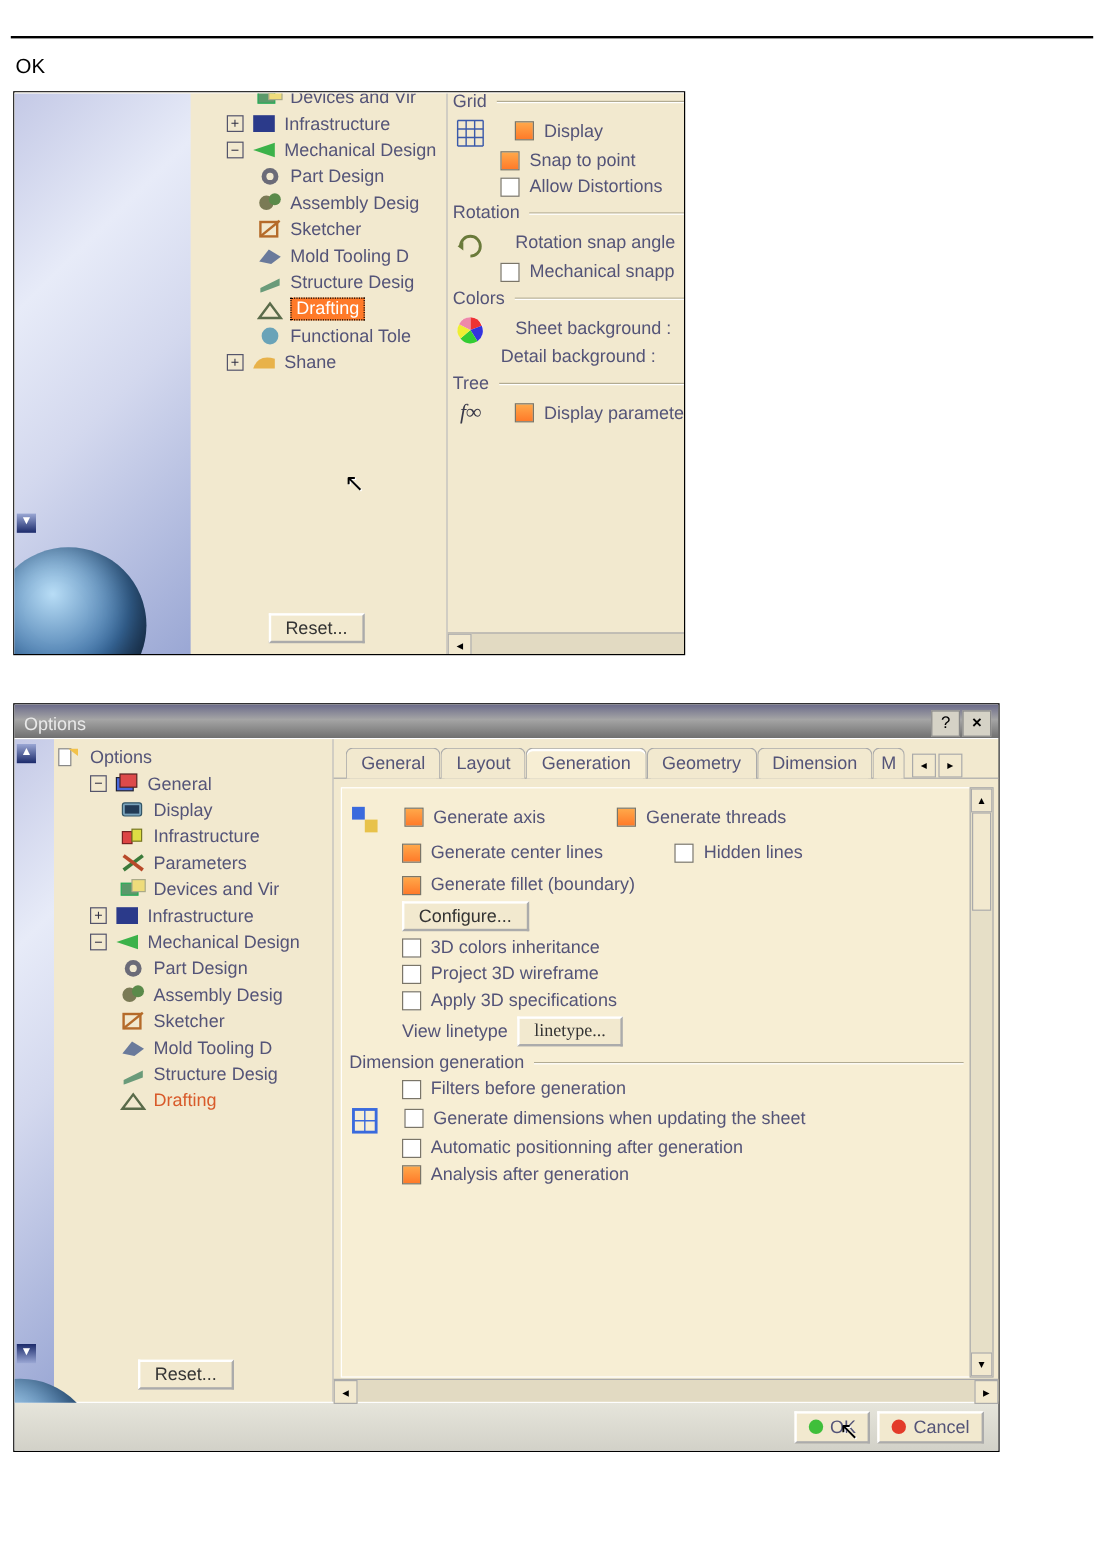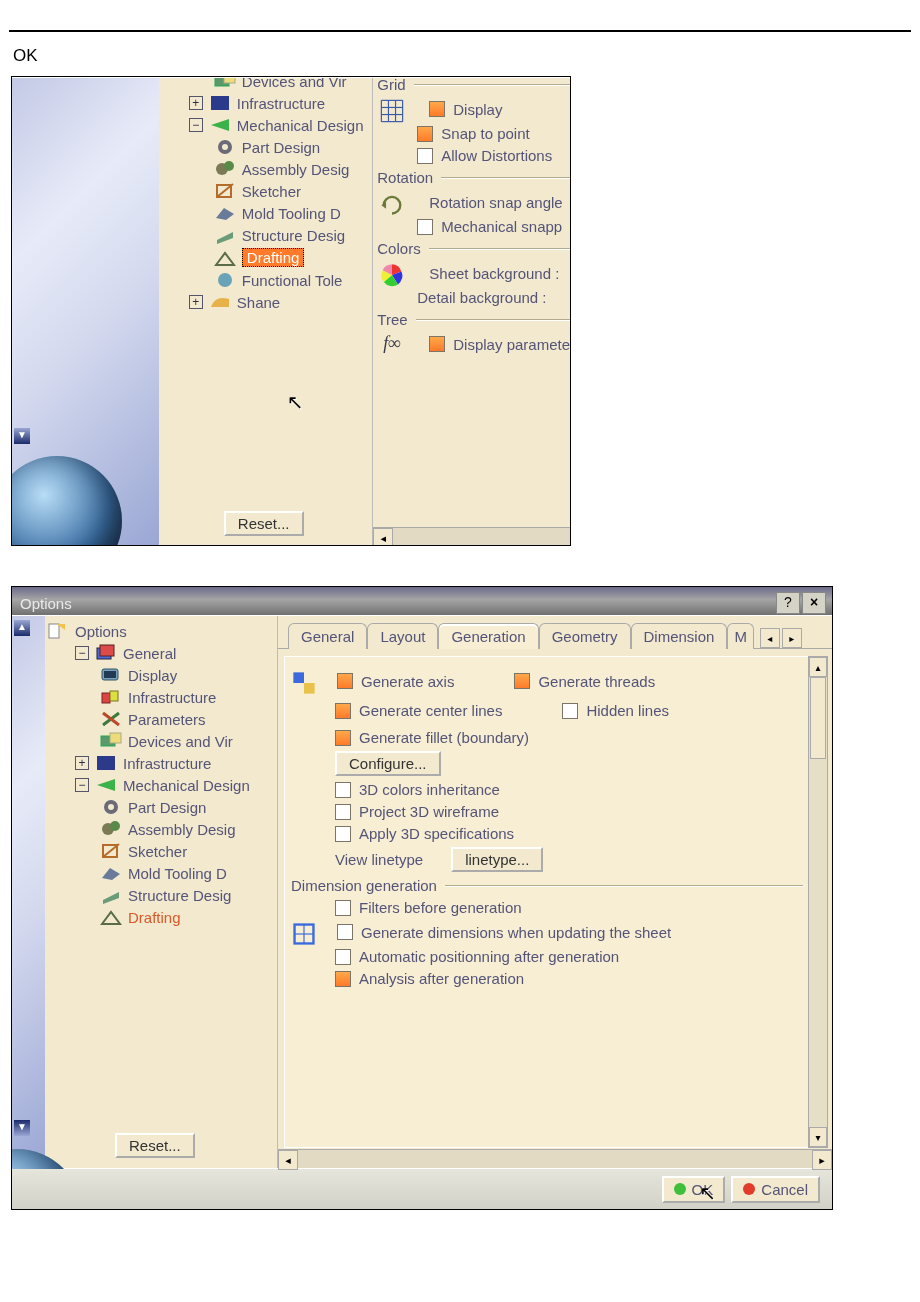--- a/index.html
+++ b/index.html
@@ -476,21 +476,21 @@
             <div class="opt-row">
                 <span class="chk"></span>
                 <span>Project 3D wireframe</span>
               </div>
             <div class="opt-row">
                 <span class="chk"></span>
                 <span>Apply 3D specifications</span>
               </div>
             <div class="opt-row">
                 <span>View linetype</span>
-                <button class="btn3d" style="margin-left:20px;">linetype...</button>
+                <button class="btn3d" style="font-family:Liberation Serif, serif;">linetype...</button>
               </div>
 
             <div class="group-hd" style="margin-left:0;">
                 <span>Dimension generation</span>
                 <span class="line"></span>
               </div>
             <div class="opt-row">
                 <span class="chk"></span>
                 <span>Filters before generation</span>
               </div>

